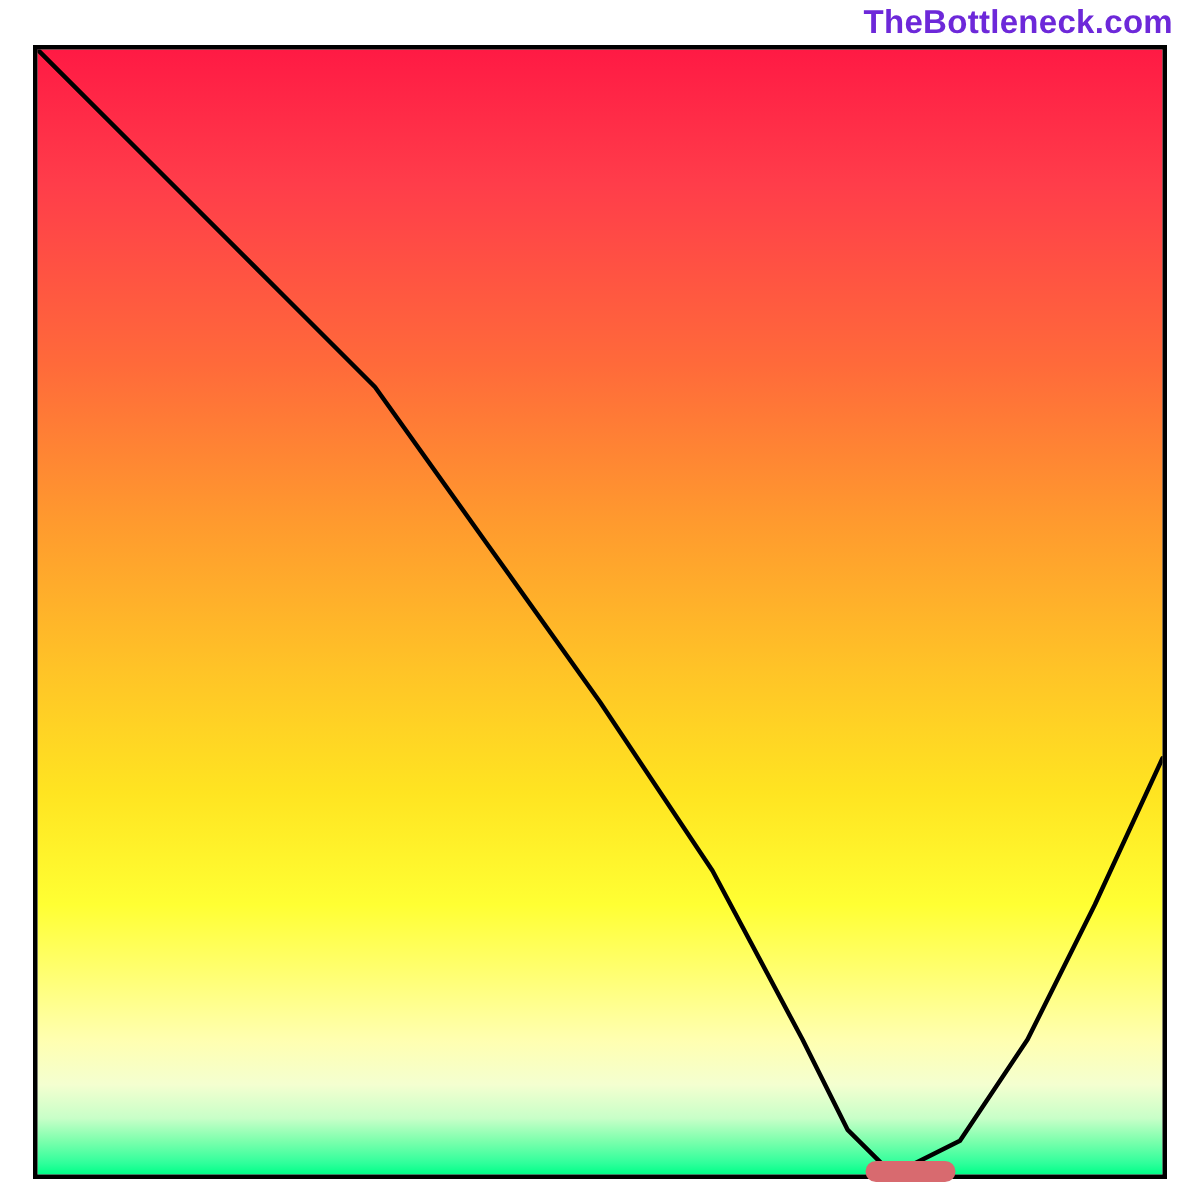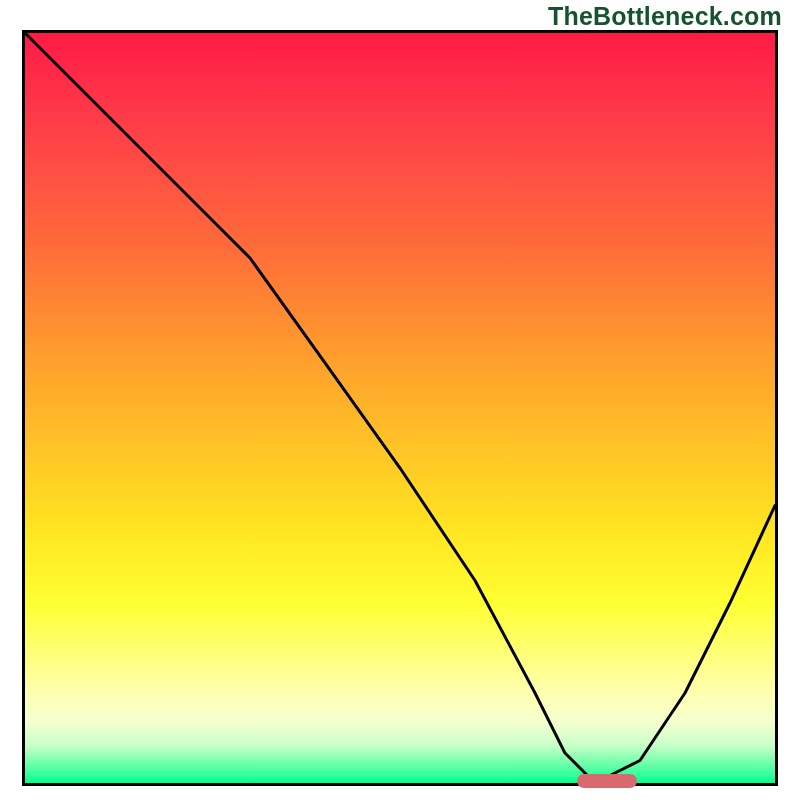--- a/index.html
+++ b/index.html
@@ -13,23 +13,23 @@
   }
   .wrap {
     position: relative;
     width: 800px;
     height: 800px;
   }
   .watermark {
     position: absolute;
     top: 2px;
     right: 18px;
-    font-size: 25px;
+    font-size: 22px;
     font-weight: 600;
-    color: #14532d;
+    color: #6d28d9;
     letter-spacing: 0.2px;
   }
   .plot {
     position: absolute;
     left: 22px;
     top: 30px;
     width: 756px;
     height: 756px;
     box-sizing: border-box;
     border: 3px solid #000;

